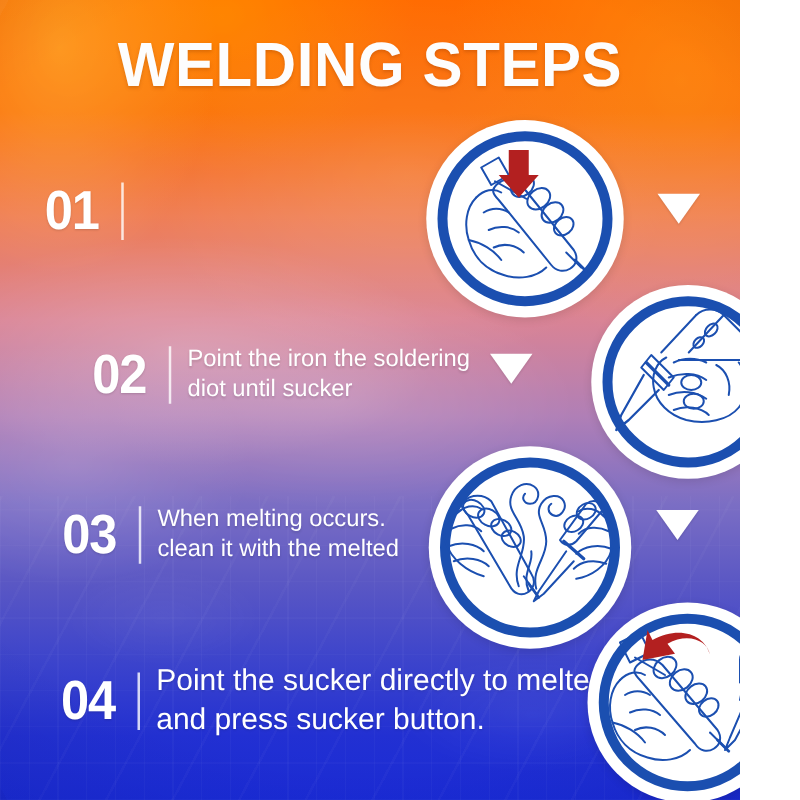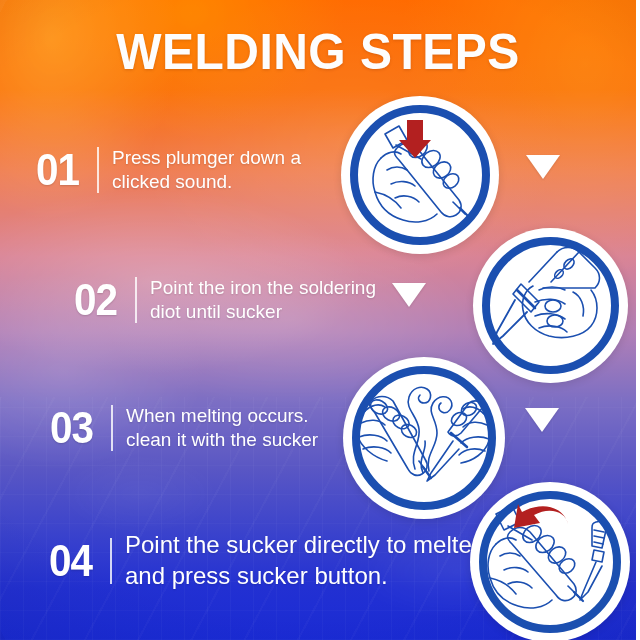--- a/index.html
+++ b/index.html
@@ -13,21 +13,20 @@
       #ff6a00 0%,
       #fa6a0a 14%,
       #ef7d55 27%,
       #d98395 40%,
       #b07fb6 52%,
       #7b6ec4 63%,
       #5a57c4 73%,
       #3b43cc 83%,
       #2230d2 92%,
       #1a2bd6 100%);
-    padding-left:44px;
   }
   
   .tex{position:absolute;inset:0;pointer-events:none;}
   .tex.t1{
     background:
       radial-gradient(ellipse 180px 260px at 8% 6%, rgba(255,160,60,.55), rgba(255,160,60,0) 70%),
       radial-gradient(ellipse 220px 180px at 30% 2%, rgba(255,120,0,.45), rgba(255,120,0,0) 70%),
       radial-gradient(ellipse 260px 300px at 92% 10%, rgba(255,140,30,.35), rgba(255,140,30,0) 72%),
       radial-gradient(ellipse 300px 220px at 55% 22%, rgba(255,190,120,.20), rgba(255,190,120,0) 70%);
     mix-blend-mode:screen;opacity:.85;
@@ -128,36 +127,34 @@
   <div class="tex t2"></div>
   <div class="tex t3"></div>
   <div class="tex circuit"></div>
   <div class="tex vig"></div>
 
   <div id="title">WELDING STEPS</div>
 
   <div class="step s1">
     <div class="num">01</div>
     <div class="bar"></div>
-    <div class="txt">Press plumger down a
-clicked sound.</div>
   </div>
 
   <div class="step s2">
     <div class="num">02</div>
     <div class="bar"></div>
     <div class="txt">Point the iron the soldering
 diot until sucker</div>
   </div>
 
   <div class="step s3">
     <div class="num">03</div>
     <div class="bar"></div>
     <div class="txt">When melting occurs.
-clean it with the sucker</div>
+clean it with the melted</div>
   </div>
 
   <div class="step s4">
     <div class="num">04</div>
     <div class="bar"></div>
     <div class="txt">Point the sucker directly to melteddot
 and press sucker button.</div>
   </div>
 
   <div class="arrow a1"></div>

